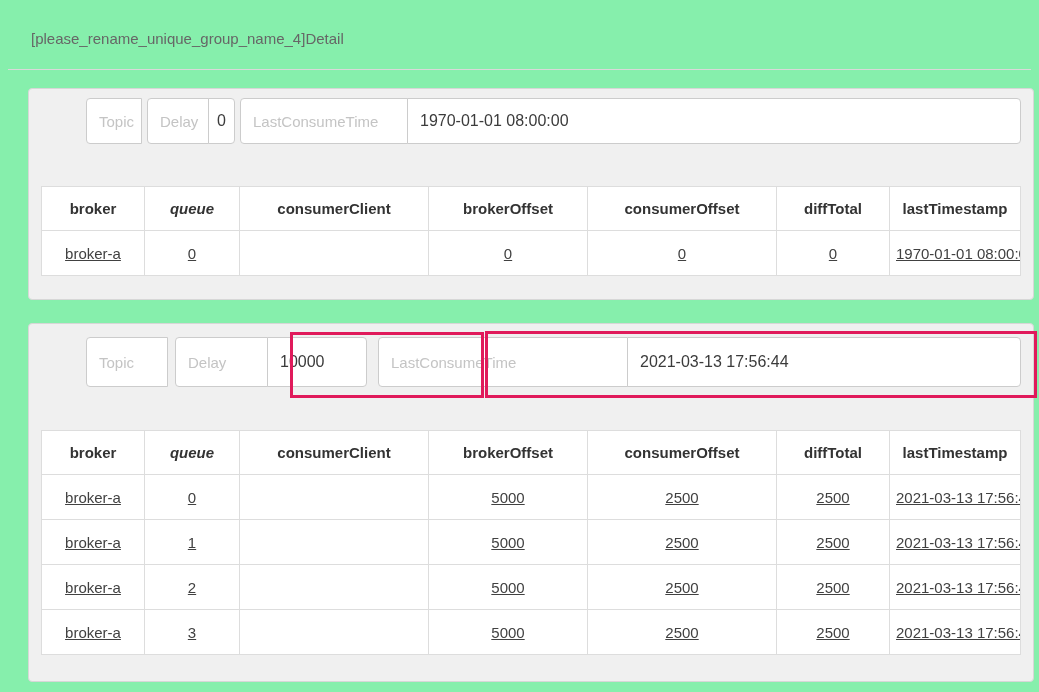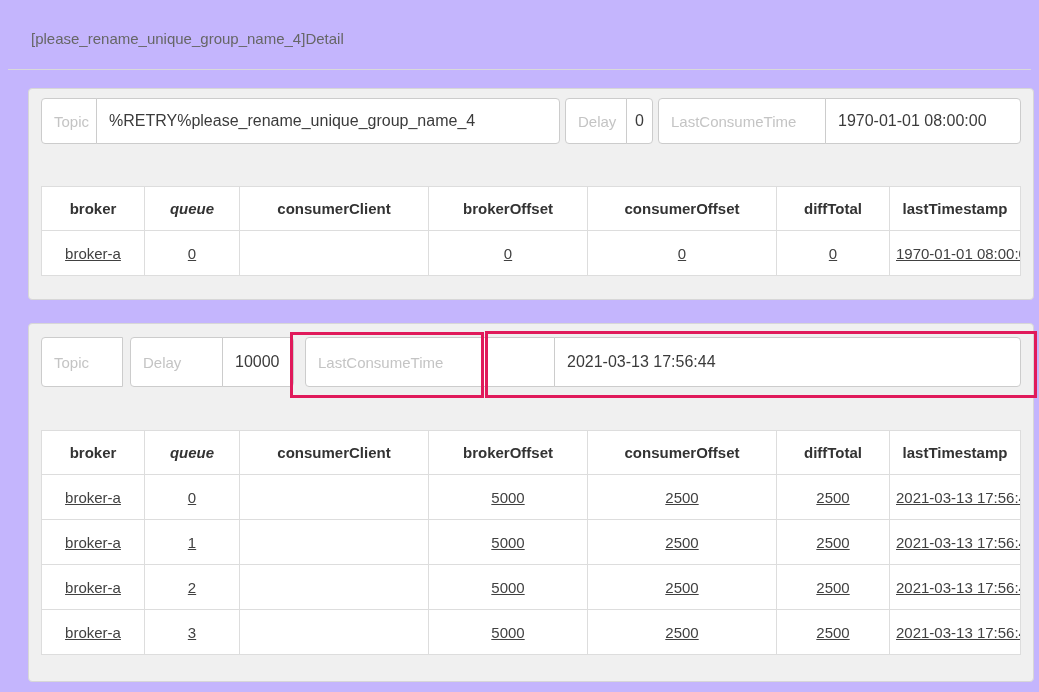--- a/index.html
+++ b/index.html
@@ -1,46 +1,46 @@
 <!DOCTYPE html>
 <html><head>
 <meta charset="utf-8">
 <style>
   html,body{margin:0;padding:0;background:#eaeaea;}
-  .page{position:relative;width:1039px;height:692px;background:#c4b5fd;overflow:hidden;
+  .page{position:relative;width:1039px;height:692px;background:#86efac;overflow:hidden;
         font-family:"Liberation Sans", sans-serif;}
 
   .title{position:absolute;left:31px;top:30px;font-size:15px;color:#666;}
   .divider{position:absolute;left:8px;right:8px;top:69px;border-top:1px solid #d9d9d9;height:0;}
 
   .panel{position:absolute;left:28px;width:1006px;box-sizing:border-box;
          background:#f0f0f0;border:1px solid #d7d7d7;border-radius:4px;padding:0 12px;}
   .panel1{top:88px;height:212px;}
   .panel2{top:323px;height:359px;}
 
   .fields{display:flex;align-items:stretch;}
   .panel1 .fields{margin-top:9px;}
   .panel2 .fields{margin-top:13px;}
   .group{display:flex;}
   .panel1 .group{height:46px;}
   .panel2 .group{height:50px;}
   .addon,.val{display:flex;align-items:center;background:#fff;border:1px solid #ccc;
               box-sizing:border-box;padding:0 12px;white-space:nowrap;overflow:hidden;}
-  .addon{color:#c4c4c4;font-size:15px;border-radius:4px 0 0 4px;}
+  .addon{color:#c4c4c4;font-size:15px;border-radius:4px 0 0 4px;margin-left:45px;}
   .val{color:#3b3b3b;font-size:16px;margin-left:-1px;border-radius:0 4px 4px 0;}
 
   
   .p1-topic .addon{width:56px;}  .p1-topic .val{width:464px;}
   .p1-delay .addon{width:62px;margin-left:5px;} .p1-delay .val{width:27px;padding:0 8px;}
   .p1-lct  .addon{width:168px;margin-left:5px;} .p1-lct .val{flex:1;}
   .p1-lct{flex:1;}
 
   
   .p2-topic .addon{width:82px;}  .p2-topic .val{width:163px;}
-  .p2-delay .addon{width:93px;margin-left:7px;} .p2-delay .val{width:72px;}
+  .p2-delay .addon{width:93px;margin-left:7px;} .p2-delay .val{width:100px;}
   .p2-lct  .addon{width:250px;margin-left:11px;} .p2-lct .val{flex:1;}
   .p2-lct{flex:1;}
 
   table.detail{border-collapse:collapse;width:100%;background:#fff;table-layout:fixed;
                font-size:15px;color:#414141;}
   .panel1 table.detail{margin-top:42px;}
   .panel2 table.detail{margin-top:43px;}
   table.detail th,table.detail td{border:1px solid #ddd;text-align:center;padding:0 6px;
                overflow:hidden;white-space:nowrap;}
   table.detail th{height:43px;font-weight:bold;color:#333;}
@@ -61,21 +61,20 @@
 
 <div class="page">
 
   <div class="title">[please_rename_unique_group_name_4]Detail</div>
   <div class="divider"></div>
 
   <section class="panel panel1">
     <div class="fields">
       <div class="group p1-topic">
         <span class="addon">Topic</span>
-        <span class="val">%RETRY%please_rename_unique_group_name_4</span>
       </div>
       <div class="group p1-delay">
         <span class="addon">Delay</span>
         <span class="val">0</span>
       </div>
       <div class="group p1-lct">
         <span class="addon">LastConsumeTime</span>
         <span class="val">1970-01-01 08:00:00</span>
       </div>
     </div>

